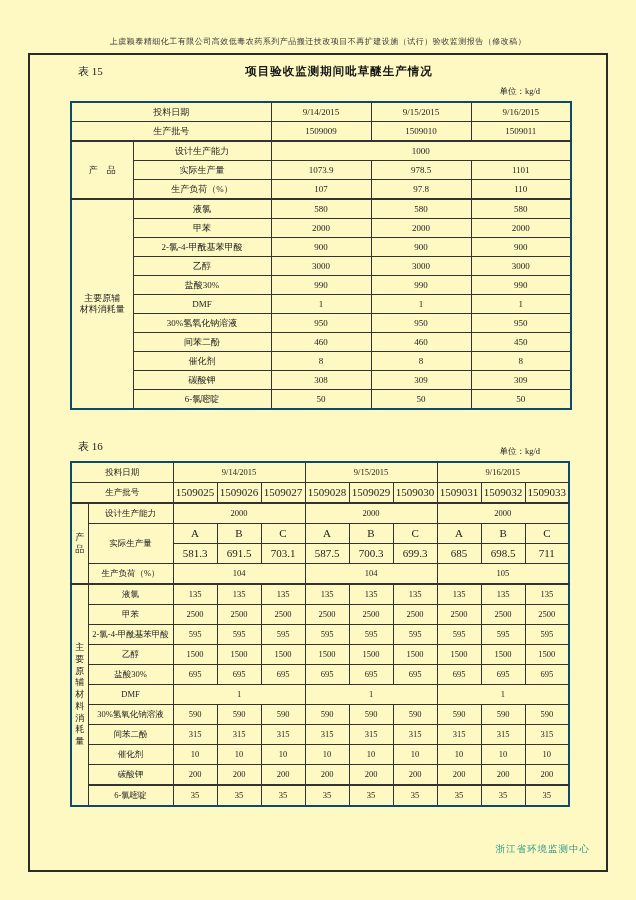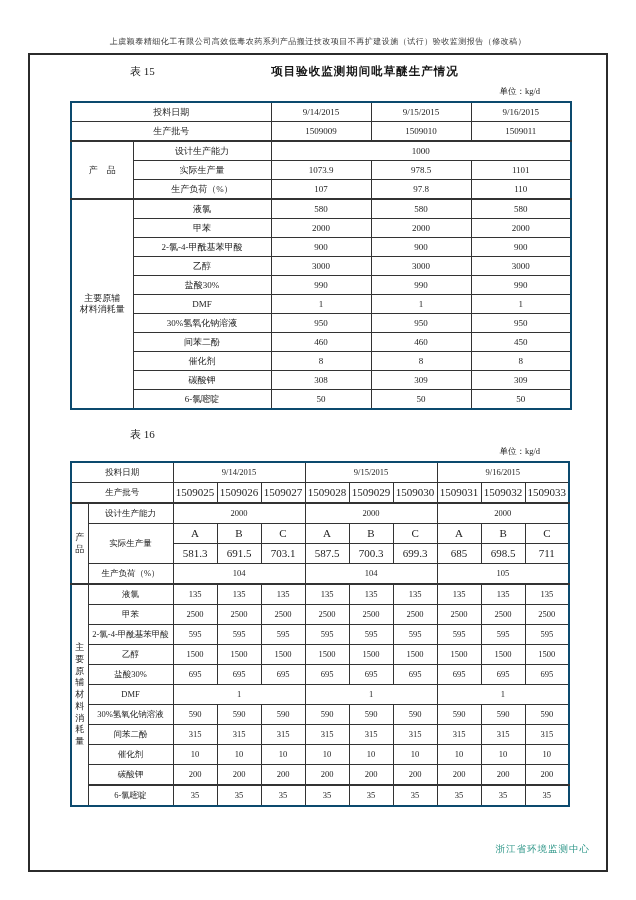--- a/index.html
+++ b/index.html
@@ -1,23 +1,23 @@
 <!DOCTYPE html>
 <html><head>
 <meta charset="utf-8">
 <style>
   html,body{margin:0;padding:0;background:#e8e8e8;}
-  .page{position:relative;width:636px;height:900px;margin:0 auto;background:#ffffff;
+  .page{position:relative;width:636px;height:900px;margin:0 auto;background:#fef9c3;
         font-family:"Liberation Serif","DejaVu Serif",serif;color:#1c1c1c;overflow:hidden;}
   .running-header{position:absolute;top:36px;left:46px;right:46px;text-align:center;
         font-size:8px;letter-spacing:0.5px;color:#3a3a3a;white-space:nowrap;overflow:hidden;}
   .frame{position:absolute;left:28px;top:53px;width:576px;height:815px;
         border:2px solid #2b2b2b;}
   .cap{position:absolute;left:0;right:0;display:flex;align-items:baseline;}
-  .cap-label{margin-left:100px;width:64px;font-size:11px;color:#222;}
+  .cap-label{margin-left:48px;width:64px;font-size:11px;color:#222;}
   .cap-title{flex:1;text-align:center;font-weight:bold;font-size:11.5px;margin-right:70px;
         letter-spacing:1px;color:#161616;}
   .unit{position:absolute;right:66px;font-size:8.5px;color:#222;}
   table{border-collapse:collapse;table-layout:fixed;position:absolute;left:40px;width:500px;
         font-family:"Liberation Serif","DejaVu Serif",serif;}
   td{border:1px solid #333;text-align:center;vertical-align:middle;padding:0 1px;
         line-height:1.2;overflow:hidden;color:#1d1d1d;}
   #t15{top:46px;font-size:9px;}
   #t15 td{height:18px;}
   #t16{top:406px;font-size:8.5px;}
@@ -146,21 +146,21 @@
           </tr>
           <tr>
             <td>6-氯嘧啶</td>
             <td colspan="1">50</td>
             <td colspan="1">50</td>
             <td colspan="1">50</td>
           </tr>
         </tbody>
     </table>
 
-    <div class="cap" style="top:372px;font-family:Liberation Serif, serif;">
+    <div class="cap" style="top:384px;font-family:Liberation Serif, serif;">
       <span class="cap-label">表 16</span>
     </div>
     <div class="unit" style="top:391px;">单位：kg/d</div>
     <table id="t16">
       <colgroup>
         <col style="width:17px">
           <col style="width:85px">
         <col style="width:44px">
           <col style="width:44px">
           <col style="width:44px">

